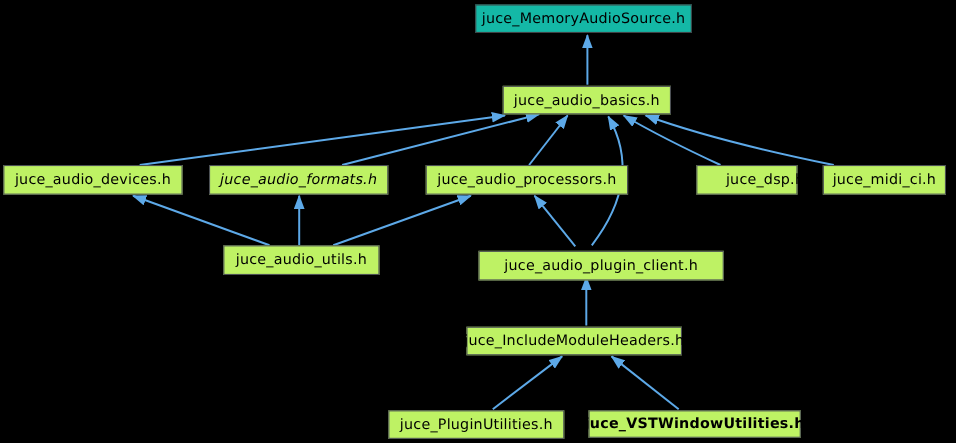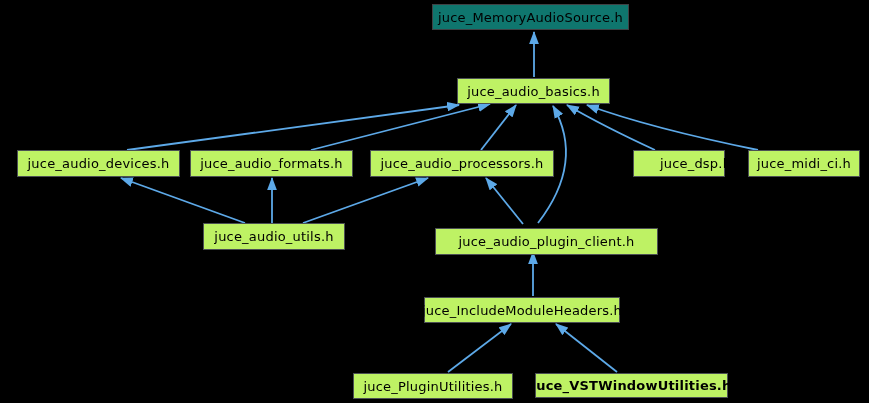--- a/index.html
+++ b/index.html
@@ -18,21 +18,21 @@
     background:#bef264;
     border:1px solid #4c5054;
     color:#000000;
     font-size:13px;
     letter-spacing:.2px;
     white-space:nowrap;
     z-index:2;
     cursor:pointer;
   }
   .node.highlight{
-    background:#0f766e;
+    background:#14b8a6;
     border:1.5px solid #3f4245;
   }
 </style>
 </head>
 <body>
 
 <div id="canvas" style="background: rgb(0, 0, 0);">
   <svg id="edges" xmlns="http://www.w3.org/2000/svg" width="869" height="403" viewBox="0 0 869 403">
     <defs>
       <marker id="arrow" viewBox="0 0 12 9" refX="11" refY="4.5" markerWidth="13" markerHeight="10" markerUnits="userSpaceOnUse" orient="auto">
@@ -52,23 +52,23 @@
         <path d="M523,224 L486,178" fill="none" stroke="#5da9e8" stroke-width="1.8" marker-end="url(#arrow)"></path>
         <path d="M538,223 Q585,162 553,106" fill="none" stroke="#5da9e8" stroke-width="1.8" marker-end="url(#arrow)"></path>
         <path d="M533,296 L533,252" fill="none" stroke="#5da9e8" stroke-width="1.8" marker-end="url(#arrow)"></path>
         <path d="M448,372 L511,324" fill="none" stroke="#5da9e8" stroke-width="1.8" marker-end="url(#arrow)"></path>
         <path d="M617,372 L556,324" fill="none" stroke="#5da9e8" stroke-width="1.8" marker-end="url(#arrow)"></path>
       </g>
   </svg>
   <div id="nodes">
       <div class="node highlight" style="left: 432px; top: 4px; width: 197px; height: 26px;">juce_MemoryAudioSource.h</div>
       <div class="node" style="left: 457px; top: 78px; width: 153px; height: 26px;">juce_audio_basics.h</div>
-      <div class="node" style="left: 17px; top: 150px; width: 163px; height: 27px;">juce_audio_devices.h</div>
-      <div class="node" style="left: 190px; top: 150px; width: 163px; height: 27px;">juce_audio_formats.h</div>
-      <div class="node" style="left: 370px; top: 150px; width: 184px; height: 27px;">juce_audio_processors.h</div>
+      <div class="node" style="left: 3px; top: 150px; width: 163px; height: 27px;">juce_audio_devices.h</div>
+      <div class="node" style="left: 190px; top: 150px; width: 163px; height: 27px; font-style: italic;">juce_audio_formats.h</div>
+      <div class="node" style="left: 387px; top: 150px; width: 184px; height: 27px;">juce_audio_processors.h</div>
       <div class="node" style="left: 633px; top: 150px; width: 92px; height: 27px; padding-left: 33px;">juce_dsp.h</div>
       <div class="node" style="left: 748px; top: 150px; width: 112px; height: 27px; text-align: right;">juce_midi_ci.h</div>
       <div class="node" style="left: 203px; top: 223px; width: 142px; height: 27px;">juce_audio_utils.h</div>
       <div class="node" style="left: 435px; top: 228px; width: 223px; height: 27px;">juce_audio_plugin_client.h</div>
       <div class="node" style="left: 424px; top: 297px; width: 196px; height: 26px;">juce_IncludeModuleHeaders.h</div>
       <div class="node" style="left: 353px; top: 373px; width: 160px; height: 26px;">juce_PluginUtilities.h</div>
       <div class="node" style="left: 535px; top: 373px; width: 193px; height: 25px; font-weight: bold;">juce_VSTWindowUtilities.h</div>
     </div>
 </div>
 

